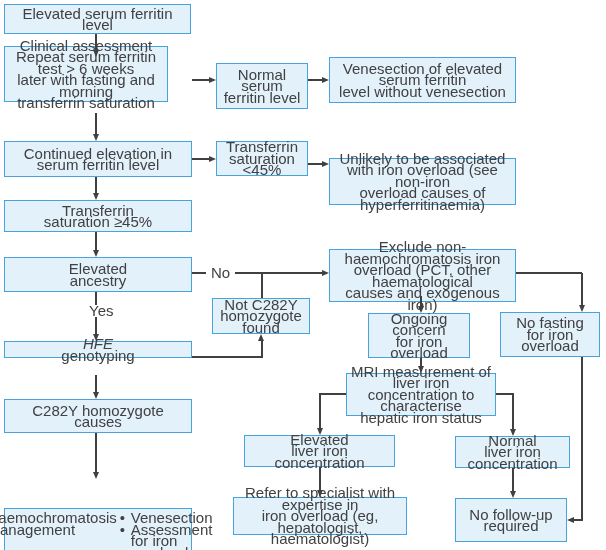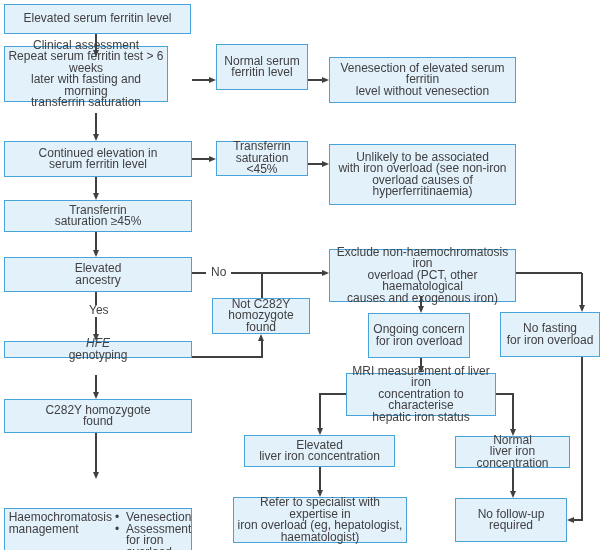--- a/index.html
+++ b/index.html
@@ -6,21 +6,21 @@
     --box-fill:#e3f1fa;
     --box-border:#47a3d9;
     --text:#414042;
     --line:#404040;
     --background:#ffffff;
   }
   html,body{margin:0;padding:0;background:#fff;}
   .canvas{
     position:relative;width:606px;height:550px;background:var(--background);
     font-family:"Liberation Sans",sans-serif;color:var(--text);
-    font-size:12px;line-height:11.5px;overflow:hidden;
+    font-size:15px;line-height:11.5px;overflow:hidden;
   }
   .box{
     position:absolute;box-sizing:border-box;
     background:var(--box-fill);border:1.5px solid var(--box-border);
     display:flex;align-items:center;justify-content:center;
     text-align:center;white-space:pre-line;padding:2px 3px;
   }
   .box-col{flex-direction:column;}
   .box-left{
     align-items:flex-start;justify-content:center;
@@ -43,43 +43,43 @@
 </head>
 <body>
 
 <div class="canvas">
 
   <div class="box" style="left:4px;top:4px;width:187px;height:30px">Elevated serum ferritin level</div>
   <div class="box" style="left:4px;top:46px;width:164px;height:56px">Clinical assessment
 Repeat serum ferritin test &gt; 6 weeks
 later with fasting and morning
 transferrin saturation</div>
-  <div class="box" style="left:216px;top:44px;width:92px;height:46px">Normal serum
+  <div class="box" style="left:216px;top:63px;width:92px;height:46px">Normal serum
 ferritin level</div>
   <div class="box" style="left:329px;top:57px;width:187px;height:46px">Venesection of elevated serum ferritin
 level without venesection</div>
   <div class="box" style="left:4px;top:141px;width:188px;height:36px">Continued elevation in
 serum ferritin level</div>
   <div class="box" style="left:216px;top:141px;width:92px;height:35px">Transferrin
 saturation &lt;45%</div>
-  <div class="box" style="left:329px;top:144px;width:187px;height:61px">Unlikely to be associated
+  <div class="box" style="left:329px;top:158px;width:187px;height:47px">Unlikely to be associated
 with iron overload (see non-iron
 overload causes of hyperferritinaemia)</div>
   <div class="box" style="left:4px;top:200px;width:188px;height:32px">Transferrin
 saturation ≥45%</div>
   <div class="box" style="left:4px;top:257px;width:188px;height:35px">Elevated
 ancestry</div>
   <div class="box" style="left:212px;top:298px;width:98px;height:36px">Not C282Y
 homozygote found</div>
   <div class="box box-col" style="left:4px;top:341px;width:188px;height:17px">
     <span class="italic">HFE</span>
     <span class="blk">genotyping</span>
   </div>
   <div class="box" style="left:4px;top:399px;width:188px;height:34px">C282Y homozygote
-found</div>
+causes</div>
   <div class="box box-left" style="left:4px;top:479px;width:188px;height:68px">
     <div>Haemochromatosis management</div>
     <ul class="mgmt-list">
       <li>Venesection</li>
       <li>Assessment for iron overload organ dysfunction +/- relevent specialist referral</li>
     </ul>
   </div>
   <div class="box" style="left:329px;top:249px;width:187px;height:53px">Exclude non-haemochromatosis iron
 overload (PCT, other haematological
 causes and exogenous iron)</div>
@@ -87,21 +87,21 @@
 for iron overload</div>
   <div class="box" style="left:500px;top:312px;width:100px;height:45px">No fasting
 for iron overload</div>
   <div class="box" style="left:346px;top:373px;width:150px;height:43px">MRI measurement of liver iron
 concentration to characterise
 hepatic iron status</div>
   <div class="box" style="left:244px;top:435px;width:151px;height:32px">Elevated
 liver iron concentration</div>
   <div class="box" style="left:455px;top:436px;width:115px;height:32px">Normal
 liver iron concentration</div>
-  <div class="box" style="left:233px;top:497px;width:174px;height:46px">Refer to specialist with expertise in
+  <div class="box" style="left:233px;top:497px;width:174px;height:38px">Refer to specialist with expertise in
 iron overload (eg, hepatologist,
 haematologist)</div>
   <div class="box" style="left:455px;top:498px;width:112px;height:44px">No follow-up
 required</div>
 
   <div class="vl" style="left:95.25px;top:34px;height:16px"></div>
   <div class="ad" style="left:92.5px;top:50px"></div>
 
   <div class="hl" style="left:192px;top:79.25px;width:17px"></div>
   <div class="ar" style="left:209px;top:76.5px"></div>

